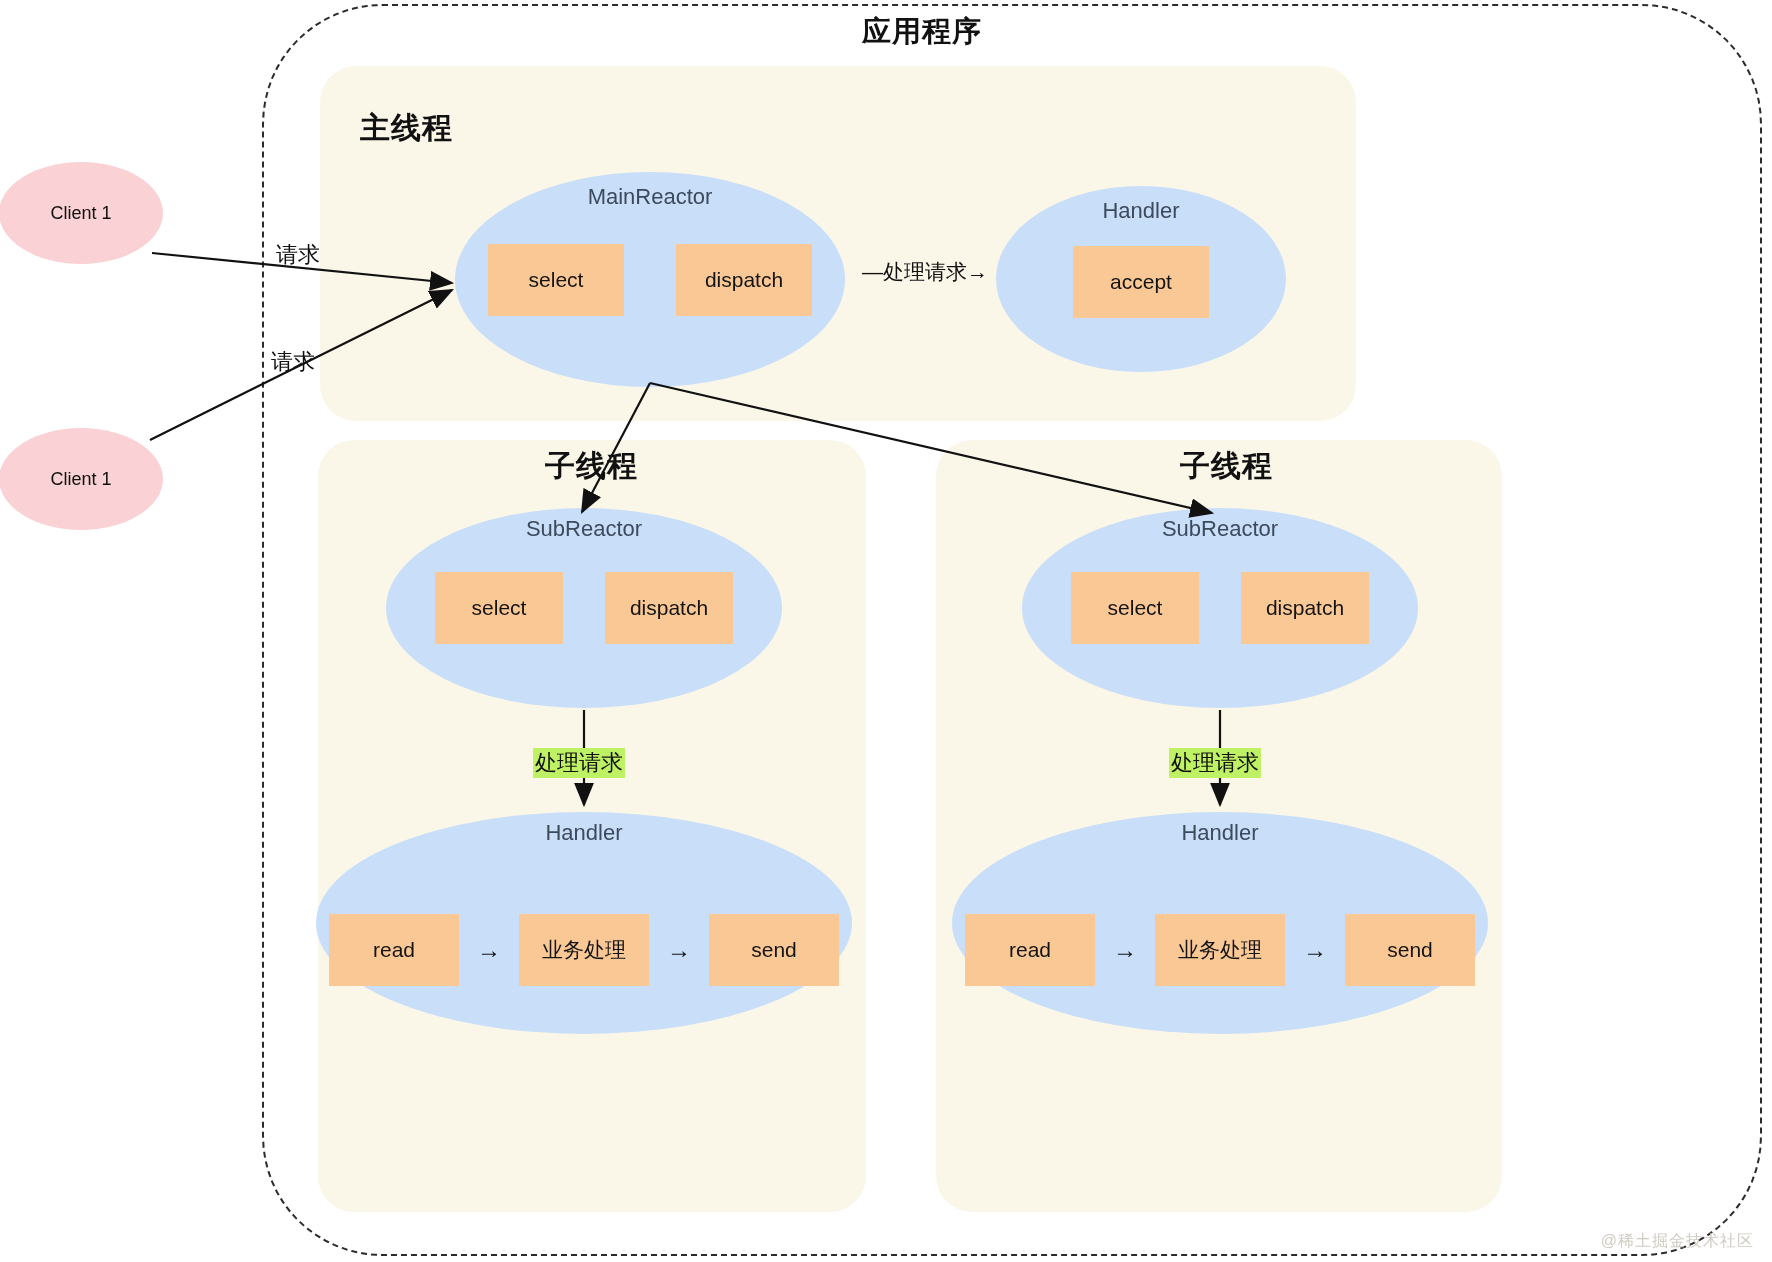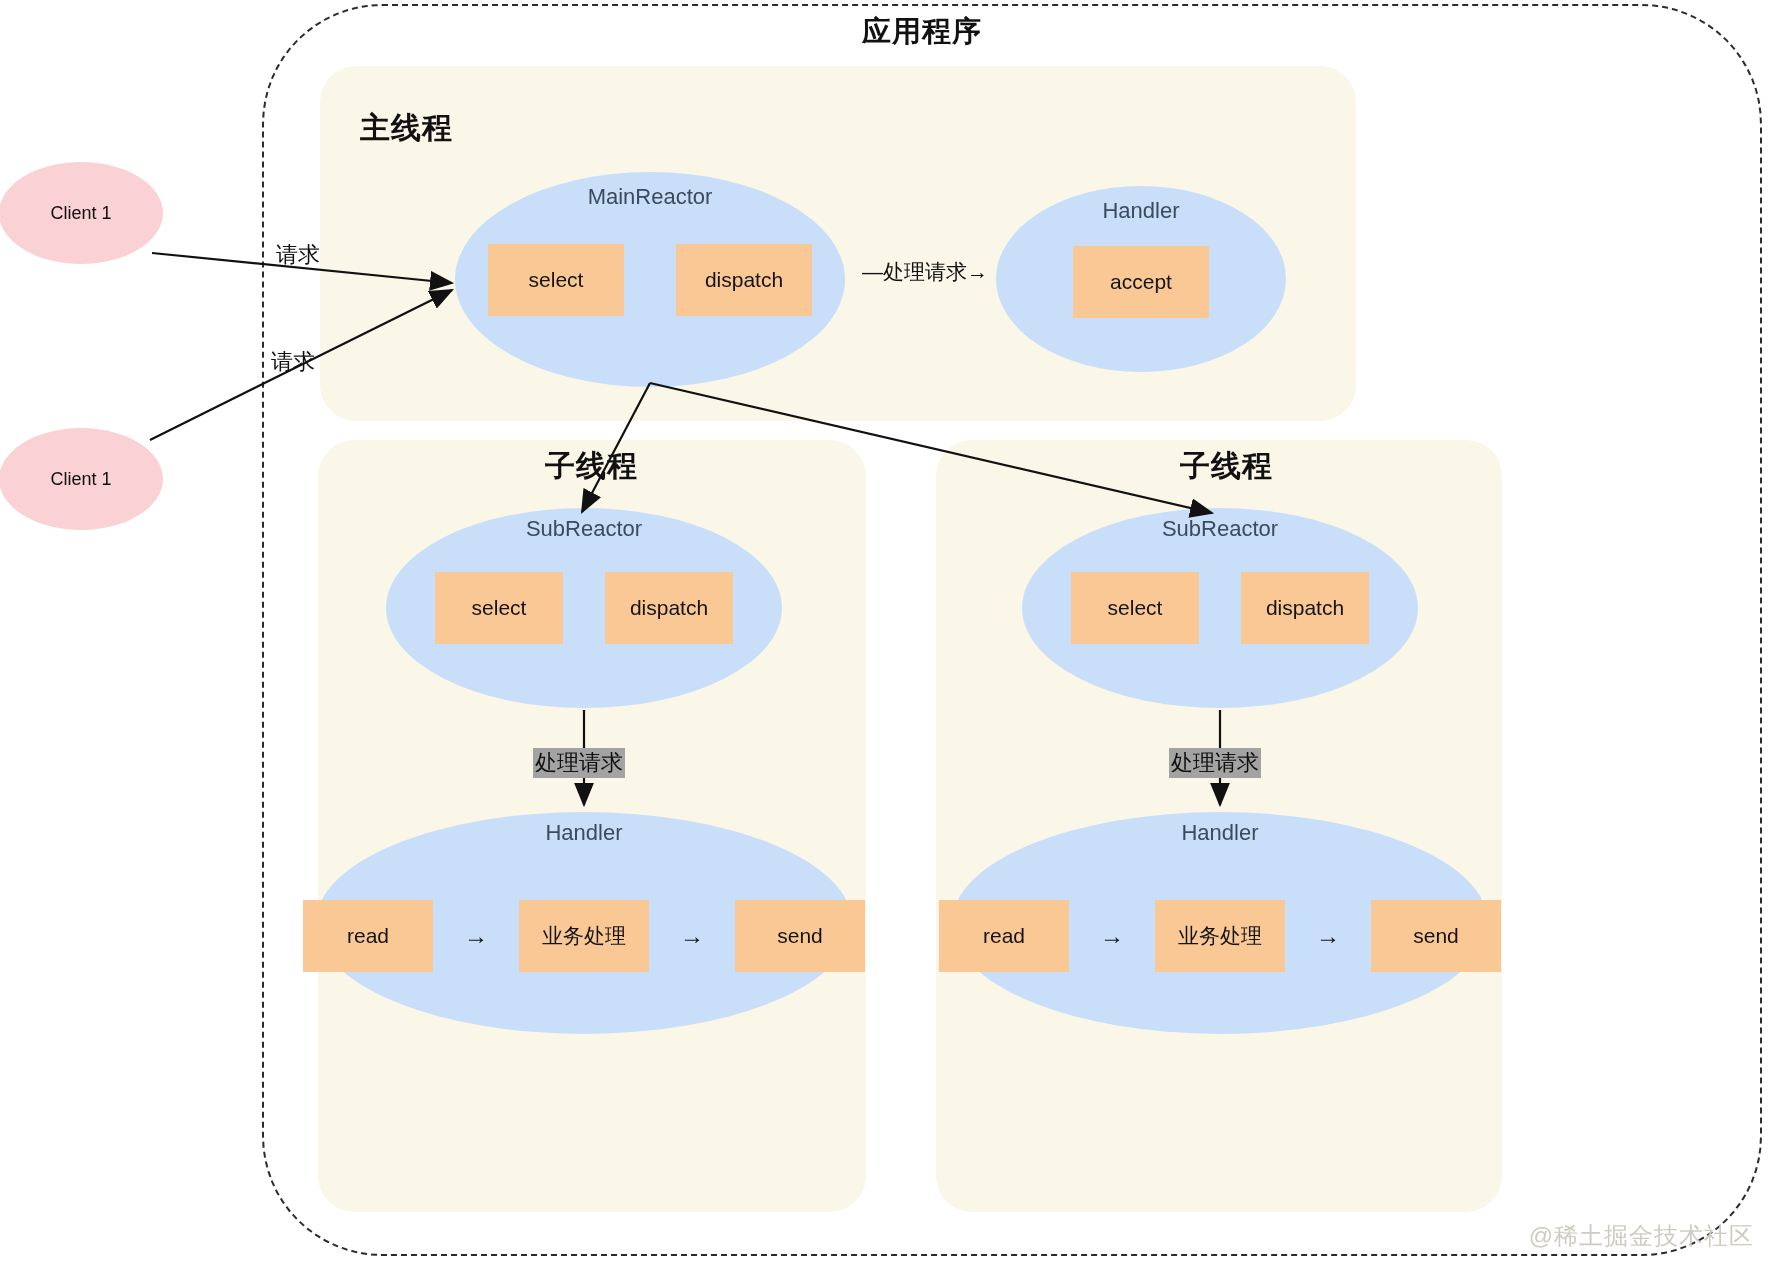--- a/index.html
+++ b/index.html
@@ -111,21 +111,21 @@
   #ell-subreactor-1 { left: 386px;  top: 508px; }
   #ell-subreactor-2 { left: 1022px; top: 508px; }
   .ell-subreactor .ellipse-label { top: 8px; }
   .ell-subreactor .ell-row { top: 64px; gap: 42px; }
 
   
   .ell-handler { width: 536px; height: 222px; }
   #ell-handler-1 { left: 316px; top: 812px; }
   #ell-handler-2 { left: 952px; top: 812px; }
   .ell-handler .ellipse-label { top: 8px; }
-  .ell-handler .ell-row { top: 88px; gap: 17px; justify-content: center; }
+  .ell-handler .ell-row { top: 102px; gap: 4px; justify-content: center; }
 
   
   .obox {
     background: #fac894;
     color: #141414;
     font-size: 21px;
     display: flex;
     align-items: center;
     justify-content: center;
     height: 72px;
@@ -162,34 +162,34 @@
 
   
   .edge-label {
     position: absolute;
     font-size: 22px;
     color: #111111;
     background: transparent;
     white-space: nowrap;
     z-index: 6;
   }
-  .edge-label.boxed-cream { background: #a3a3a3; padding: 0 2px; }
+  .edge-label.boxed-cream { background: #bef264; padding: 0 2px; }
 
   #lbl-req-1   { left: 276px;  top: 240px; }
   #lbl-req-2   { left: 271px;  top: 347px; }
   #lbl-conn    { left: 862px;  top: 258px; font-size: 21px; }
   #lbl-proc-1  { left: 533px;  top: 748px; }
   #lbl-proc-2  { left: 1169px; top: 748px; }
 
   
   .watermark {
     position: absolute;
     right: 18px;
     bottom: 10px;
-    font-size: 24px;
+    font-size: 16px;
     color: #cfcbc2;
     letter-spacing: 1px;
     z-index: 8;
     white-space: nowrap;
   }
 </style>
 </head>
 <body>
 
 <div id="stage">

